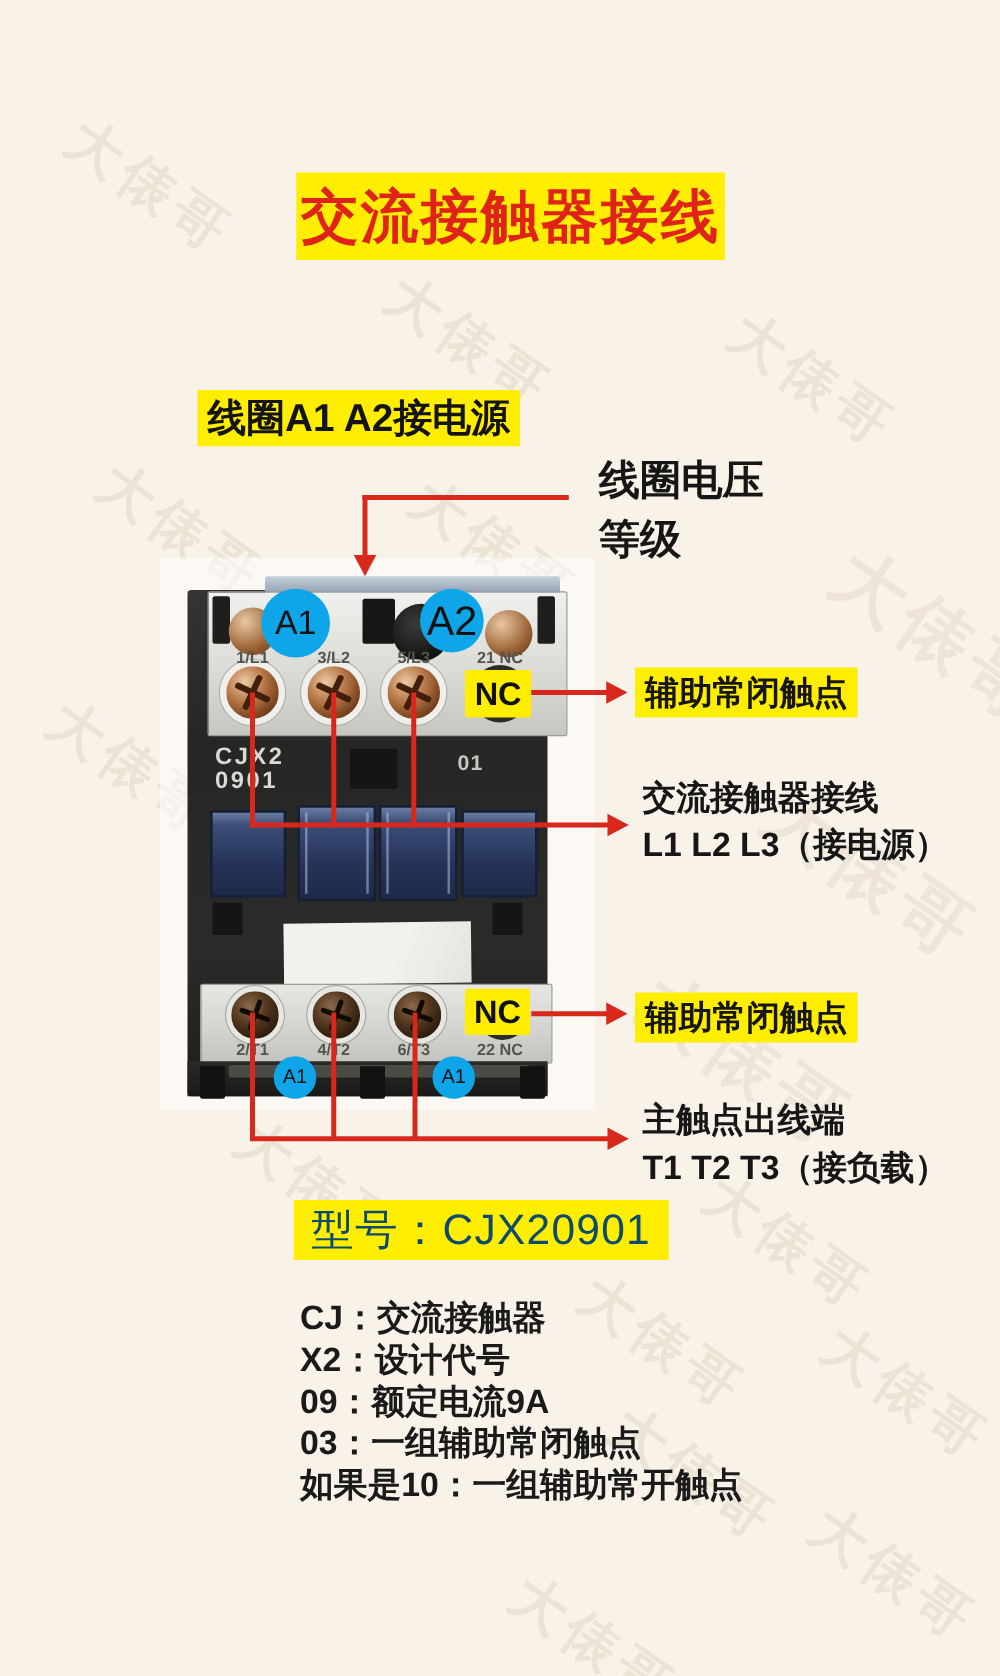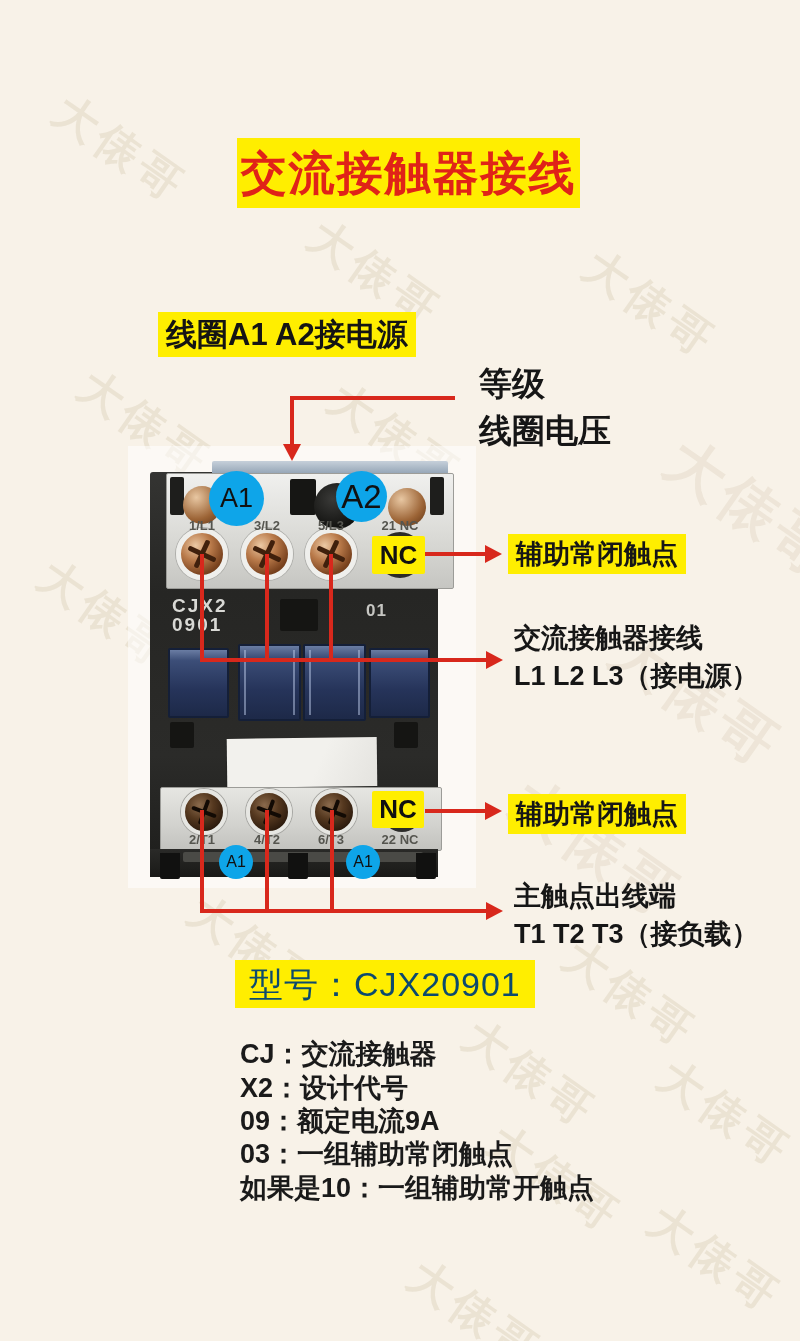--- a/index.html
+++ b/index.html
@@ -143,22 +143,22 @@
   <div class="wm" style="left:455px; top:1045px;">大俵哥</div>
   <div class="wm" style="left:650px; top:1085px;">大俵哥</div>
   <div class="wm" style="left:480px; top:1150px;">大俵哥</div>
   <div class="wm" style="left:640px; top:1230px;">大俵哥</div>
   <div class="wm" style="left:400px; top:1285px;">大俵哥</div>
 
   <div class="title-box">交流接触器接线</div>
   <div class="subtitle-box">线圈A1 A2接电源</div>
 
   <div class="coil-volt">
+    <div>线圈电压</div>
     <div>等级</div>
-    <div>线圈电压</div>
   </div>
 
   <div class="photo-bg"></div>
   <div class="ct-body"></div>
   <div class="ct-cap"></div>
   <div class="ct-topblock"></div>
   <div class="ct-tab" style="left:170px; top:477px;"></div>
   <div class="ct-tab" style="left:430px; top:477px;"></div>
   <div class="ct-slot"></div>
 

